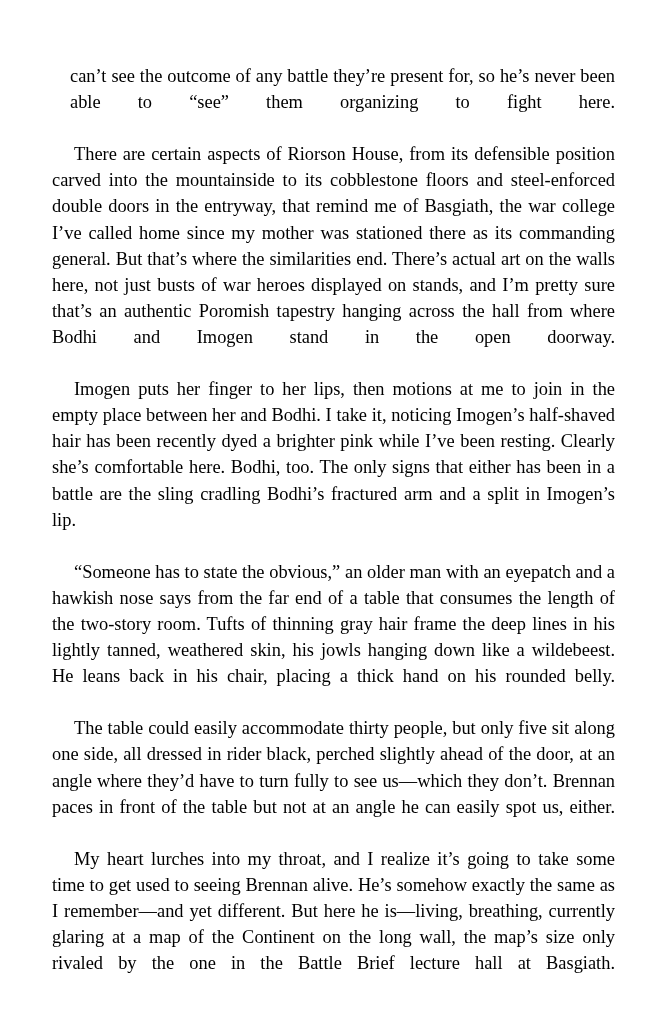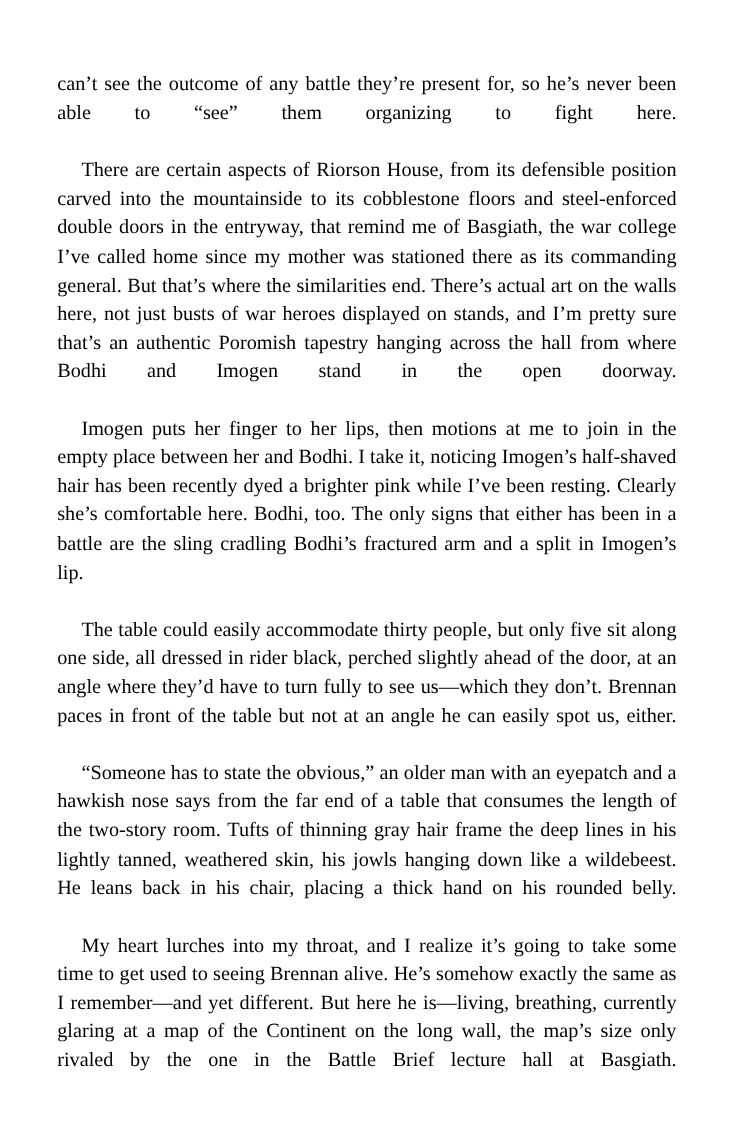--- a/index.html
+++ b/index.html
@@ -33,40 +33,41 @@
     line-height: 26.1px;
     text-align: justify;
     text-justify: inter-word;
     text-indent: 22px;
     -webkit-hyphens: none;
     hyphens: none;
     word-spacing: 0px;
   }
   p.para.no-indent {
     text-indent: 0;
+    margin-left: 18px;
   }
   
   p.para:after {
     content: "";
     display: inline-block;
     width: 100%;
   }
 </style>
 </head>
 <body>
 
 <div id="page">
   <div id="text-block">
 
     <p class="para no-indent">can’t see the outcome of any battle they’re present for, so he’s never been able to “see” them organizing to fight here.</p>
 
     <p class="para">There are certain aspects of Riorson House, from its defensible position carved into the mountainside to its cobblestone floors and steel-enforced double doors in the entryway, that remind me of Basgiath, the war college I’ve called home since my mother was stationed there as its commanding general. But that’s where the similarities end. There’s actual art on the walls here, not just busts of war heroes displayed on stands, and I’m pretty sure that’s an authentic Poromish tapestry hanging across the hall from where Bodhi and Imogen stand in the open doorway.</p>
 
     <p class="para">Imogen puts her finger to her lips, then motions at me to join in the empty place between her and Bodhi. I take it, noticing Imogen’s half-shaved hair has been recently dyed a brighter pink while I’ve been resting. Clearly she’s comfortable here. Bodhi, too. The only signs that either has been in a battle are the sling cradling Bodhi’s fractured arm and a split in Imogen’s lip.</p>
 
+    <p class="para">“Someone has to state the obvious,” an older man with an eyepatch and a hawkish nose says from the far end of a table that consumes the length of the two-story room. Tufts of thinning gray hair frame the deep lines in his lightly tanned, weathered skin, his jowls hanging down like a wildebeest. He leans back in his chair, placing a thick hand on his rounded belly.</p>
+
     <p class="para">The table could easily accommodate thirty people, but only five sit along one side, all dressed in rider black, perched slightly ahead of the door, at an angle where they’d have to turn fully to see us—which they don’t. Brennan paces in front of the table but not at an angle he can easily spot us, either.</p>
-
-    <p class="para">“Someone has to state the obvious,” an older man with an eyepatch and a hawkish nose says from the far end of a table that consumes the length of the two-story room. Tufts of thinning gray hair frame the deep lines in his lightly tanned, weathered skin, his jowls hanging down like a wildebeest. He leans back in his chair, placing a thick hand on his rounded belly.</p>
 
     <p class="para">My heart lurches into my throat, and I realize it’s going to take some time to get used to seeing Brennan alive. He’s somehow exactly the same as I remember—and yet different. But here he is—living, breathing, currently glaring at a map of the Continent on the long wall, the map’s size only rivaled by the one in the Battle Brief lecture hall at Basgiath.</p>
 
   </div>
 </div>
 
 </body></html>

